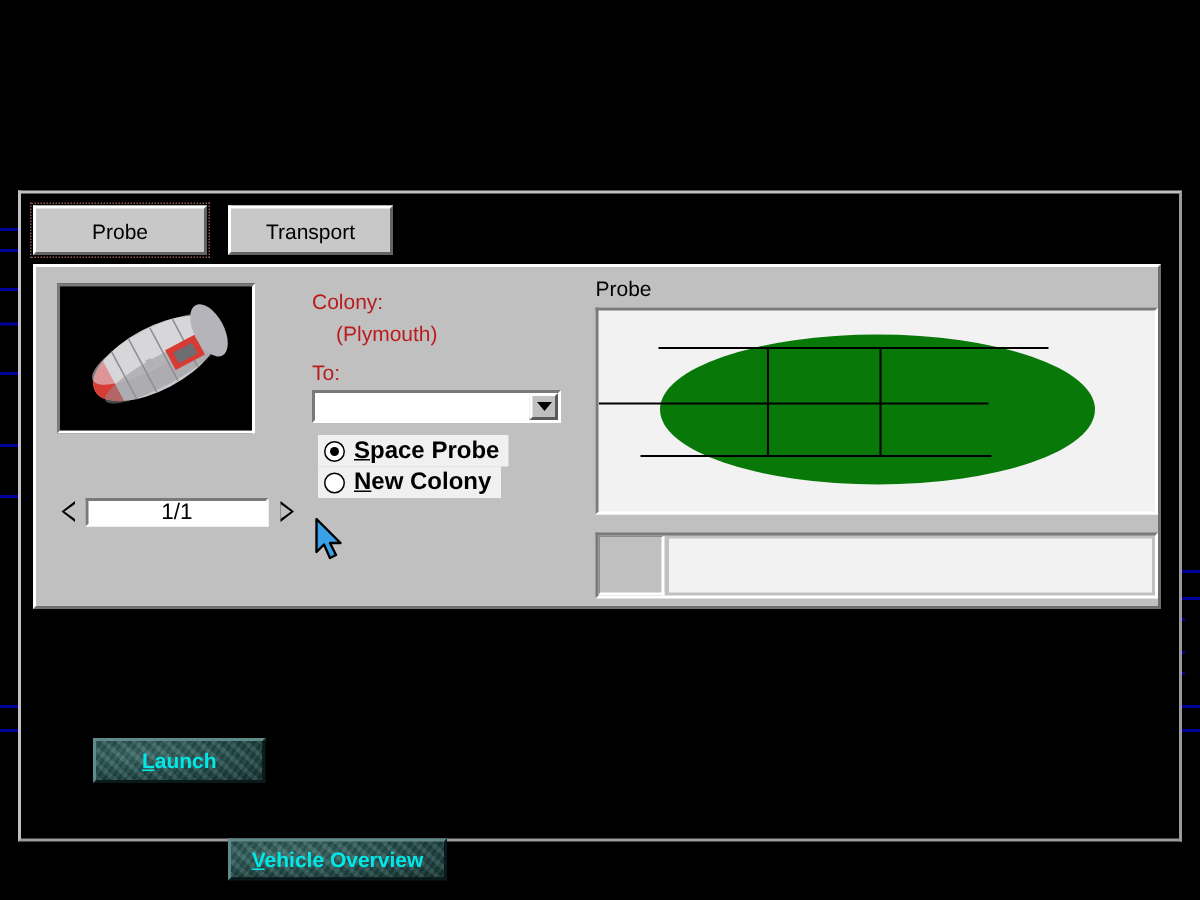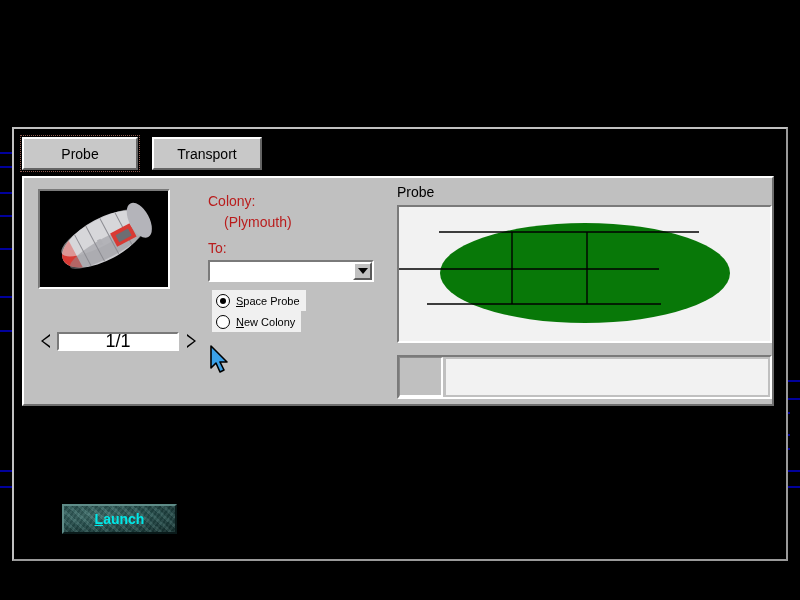--- a/index.html
+++ b/index.html
@@ -187,22 +187,22 @@
   }
   .radio-mark.checked::after {
     content: "";
     position: absolute;
     left: 3px; top: 3px;
     width: 6px; height: 6px;
     border-radius: 50%;
     background: #000000;
   }
   .radio-label {
-    font-size: 11px;
-    font-weight: normal;
+    font-size: 16px;
+    font-weight: bold;
     color: #000000;
     white-space: nowrap;
   }
   .radio-label u { text-decoration: underline; }
 
   
   #spinner {
     position: absolute;
     left: 14px;
     top: 152px;
@@ -253,21 +253,21 @@
     margin: 0 5px;
     background: #ffffff;
     border-top: 2px solid #7a7a7a;
     border-left: 2px solid #7a7a7a;
     border-right: 2px solid #ffffff;
     border-bottom: 2px solid #ffffff;
     box-sizing: border-box;
     display: flex;
     align-items: center;
     justify-content: center;
-    font-size: 18px;
+    font-size: 15px;
     color: #000000;
     cursor: text;
   }
 
   
   .tex-button {
     position: absolute;
     background:
       repeating-linear-gradient(125deg, rgba(255,255,255,.055) 0 2px, rgba(0,0,0,.06) 2px 4px),
       repeating-linear-gradient(42deg, rgba(180,220,215,.10) 0 3px, rgba(0,0,0,.10) 3px 7px),
@@ -278,21 +278,20 @@
     border-bottom: 2px solid #0a1a1a;
     box-sizing: border-box;
     display: flex;
     align-items: center;
     justify-content: center;
     color: #00e8e8;
     font-size: 14px;
     font-weight: bold;
     cursor: default;
     white-space: nowrap;
-    margin-top: 12px;
   }
   .tex-button u { text-decoration: underline; }
 
   #btn-launch { left: 48px; top: 363px; width: 115px; height: 30px; }
   #btn-close  { left: 18px; top: 430px; width: 110px; height: 28px; }
   #btn-vehicle{ left: 138px; top: 430px; width: 146px; height: 28px; }
 
   
   #probe-group {
     position: absolute;
@@ -469,20 +468,23 @@
           <div id="probe-status-text"></div>
         </div>
       </div>
 
     </div>
 
     <div class="tex-button" id="btn-launch">
       <span><u>L</u>aunch</span>
     </div>
 
+    <div class="tex-button" id="btn-vehicle">
+      <span><u>V</u>ehicle Overview</span>
+    </div>
 
   </div>
 
   <div id="cursor">
     <svg width="22" height="30" viewBox="0 0 22 30">
       <polygon points="1,1 1,23 6,18 10,27 14,25 10,17 17,17" fill="#3aa0e8" stroke="#000000" stroke-width="1.6" stroke-linejoin="round"></polygon>
     </svg>
   </div>
 
 </div>

